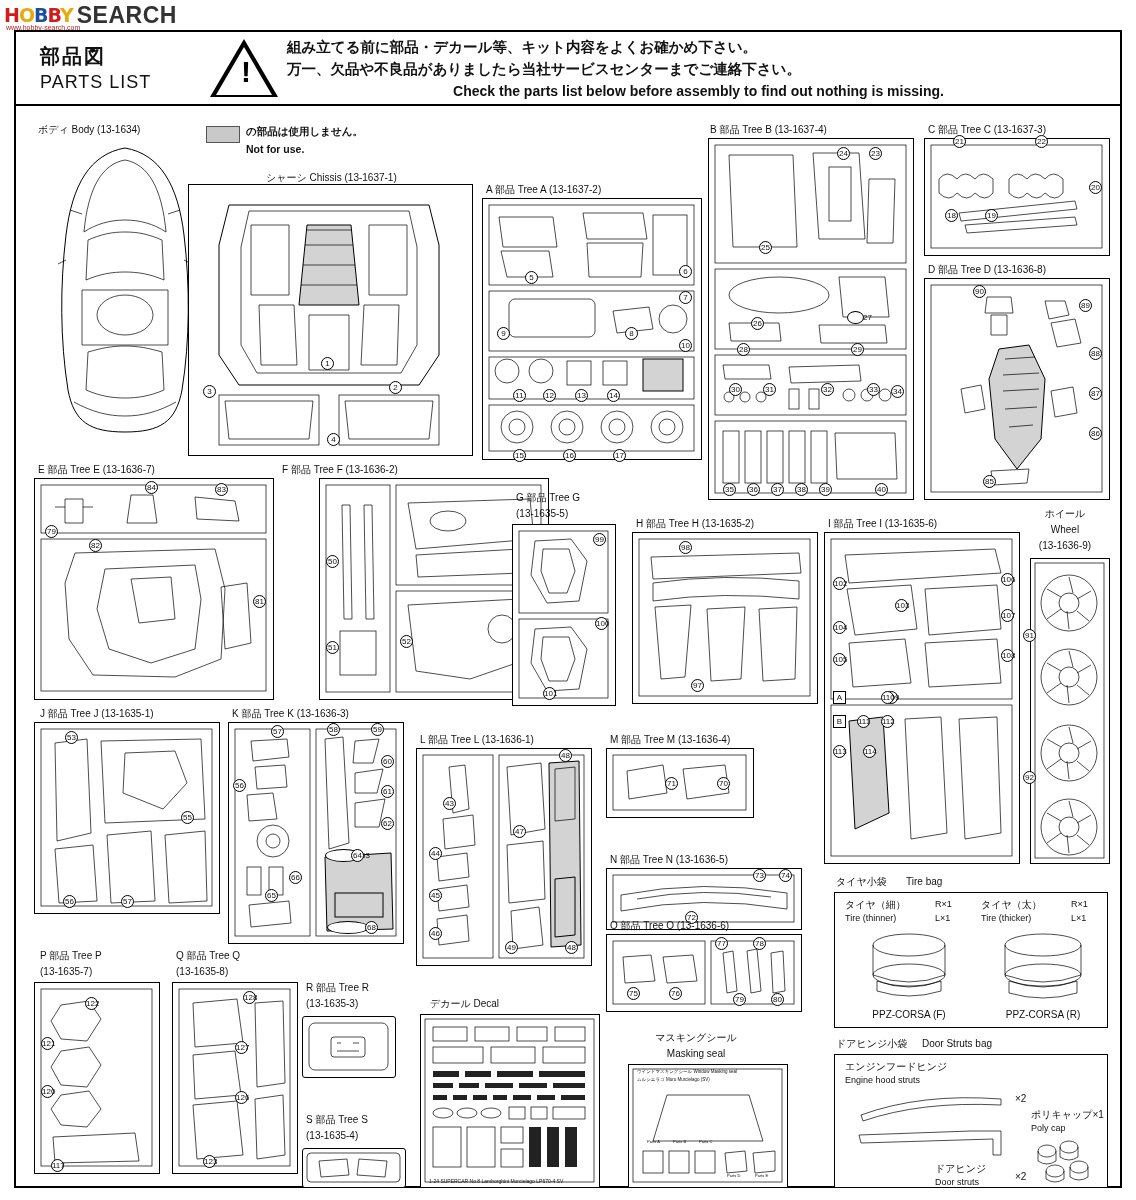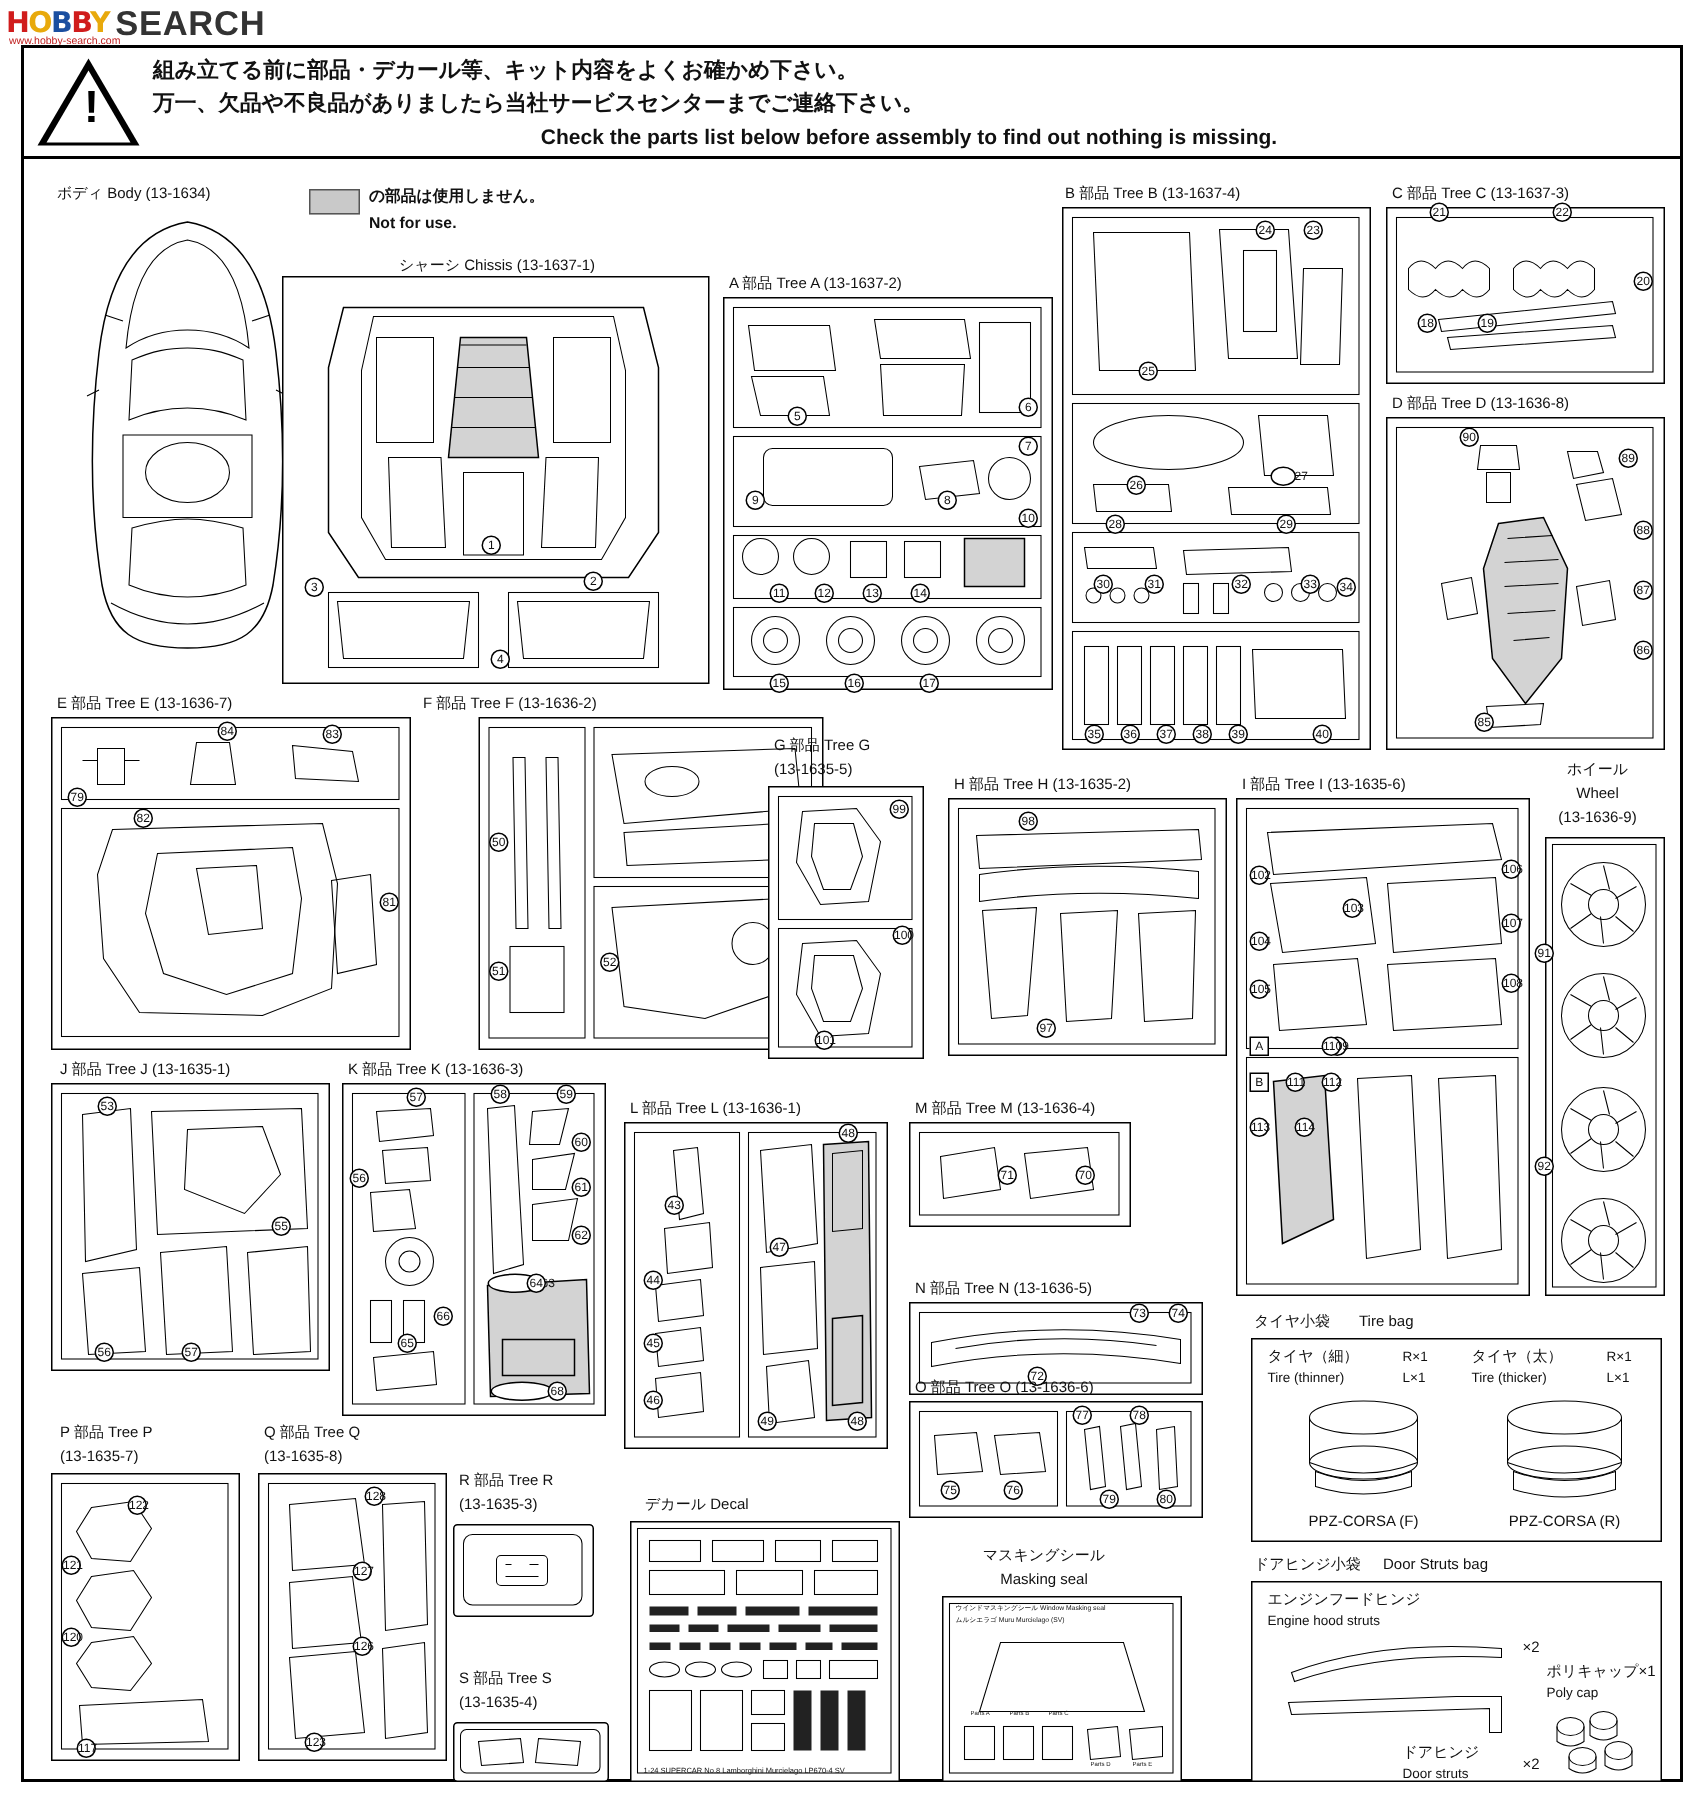--- a/index.html
+++ b/index.html
@@ -99,20 +99,24 @@
 
   <div class="watermark">
     <span class="wm-logo">H<span class="y">O</span><span class="b">B</span>B<span class="y">Y</span></span>
     <span class="wm-text">SEARCH</span>
   </div>
   <div class="wm-sub">www.hobby-search.com</div>
 
   <div class="frame">
 
     <div class="header">
+      <div class="hdr-title">
+        <div class="jp">部品図</div>
+        <div class="en">PARTS LIST</div>
+      </div>
       <div class="hdr-warn">
         <div class="tri">
             <span class="bang">!</span>
           </div>
       </div>
       <div class="hdr-lines">
         <div class="l1">組み立てる前に部品・デカール等、キット内容をよくお確かめ下さい。</div>
         <div class="l2">万一、欠品や不良品がありましたら当社サービスセンターまでご連絡下さい。</div>
         <div class="l3">Check the parts list below before assembly to find out nothing is missing.</div>
       </div>

